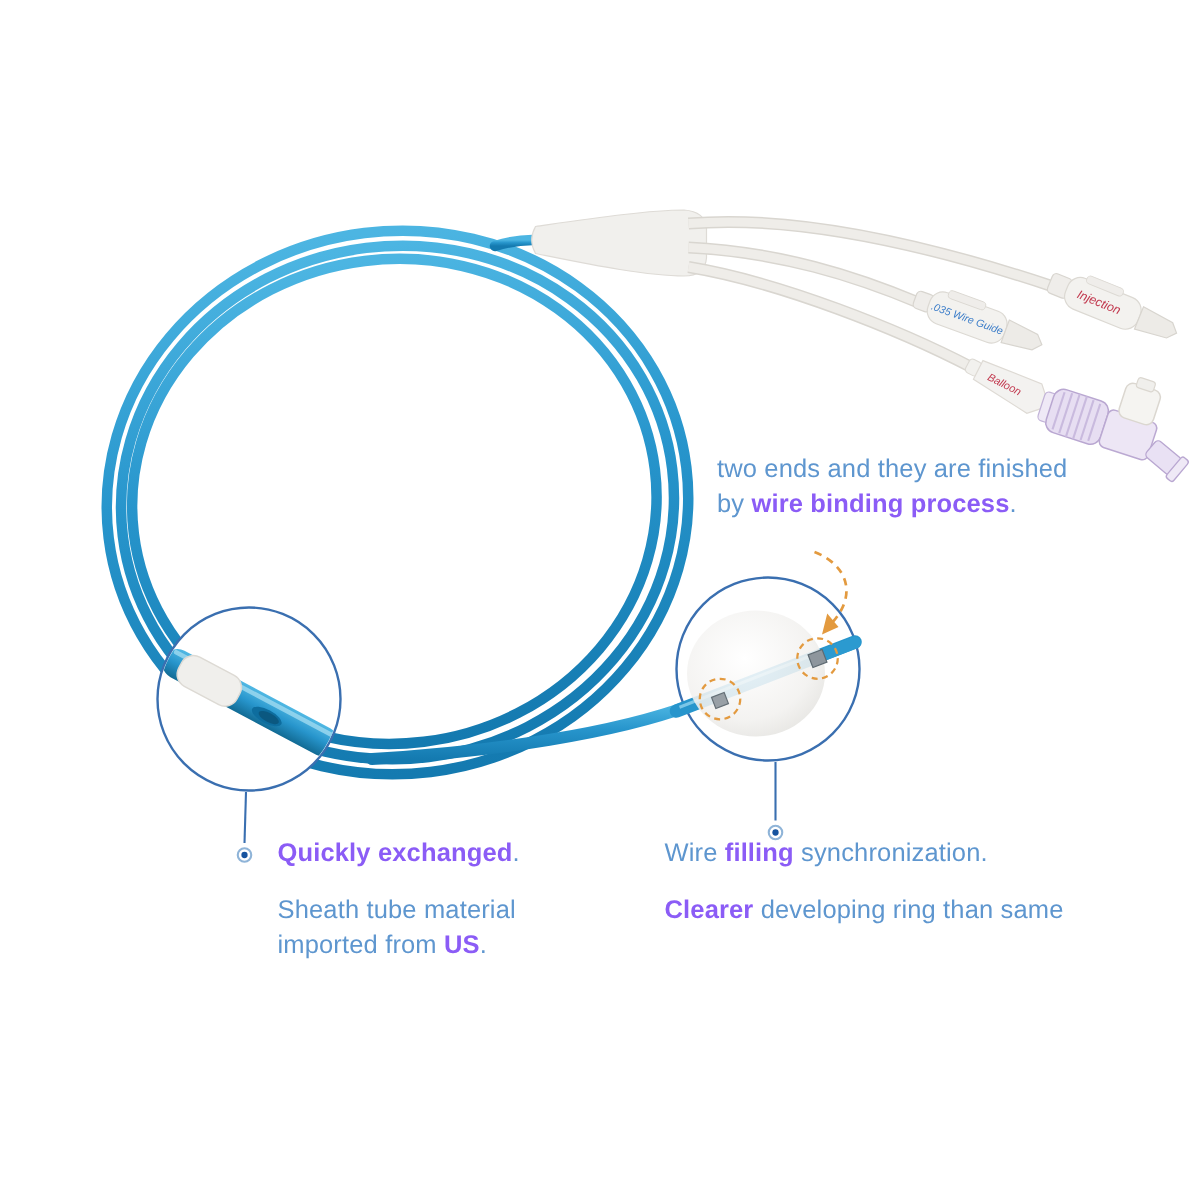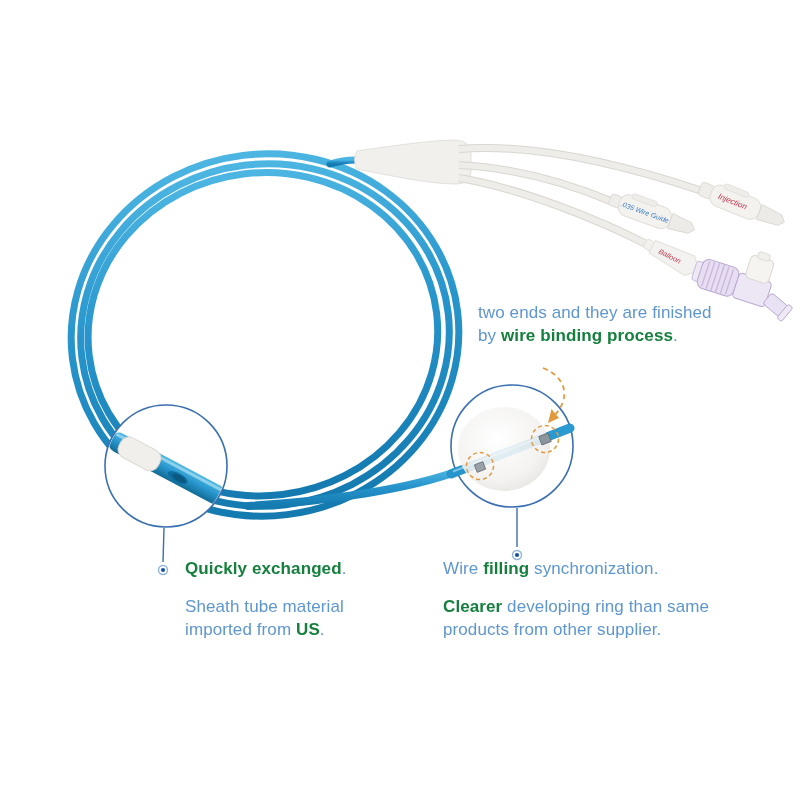--- a/index.html
+++ b/index.html
@@ -6,21 +6,21 @@
   body{
     width:800px;height:800px;background:#ffffff;
     font-family:"Liberation Sans", sans-serif;
     position:relative;overflow:hidden;
   }
   #scene{position:absolute;left:0;top:0;}
   .ann{
     position:absolute;font-size:17px;line-height:23px;
     color:#5E96CF;letter-spacing:.1px;white-space:nowrap;
   }
-  .ann b{color:#15803d;font-weight:bold;margin-top:44px;}
+  .ann b{color:#8b5cf6;font-weight:bold;margin-top:44px;}
 </style>
 </head>
 <body>
 
 <svg id="scene" width="800" height="800" viewBox="0 0 800 800">
   <defs>
     <linearGradient id="tubeGrad" x1="0" y1="0" x2="0" y2="1">
       <stop offset="0" stop-color="#4CB5E2"></stop>
       <stop offset="0.45" stop-color="#2795CC"></stop>
       <stop offset="1" stop-color="#147AB0"></stop>
@@ -157,14 +157,13 @@
 <div class="ann" style="left:185px;top:595px;">
   <div><span>Sheath tube material</span></div>
   <div><span>imported from </span><b>US</b><span>.</span></div>
 </div>
 
 <div class="ann" style="left:443px;top:557px;">
   <span>Wire </span><b>filling</b><span> synchronization.</span>
 </div>
 <div class="ann" style="left:443px;top:595px;">
   <div><b>Clearer</b><span> developing ring than same</span></div>
-  <div><span>products from other supplier.</span></div>
 </div>
 
 </body></html>

